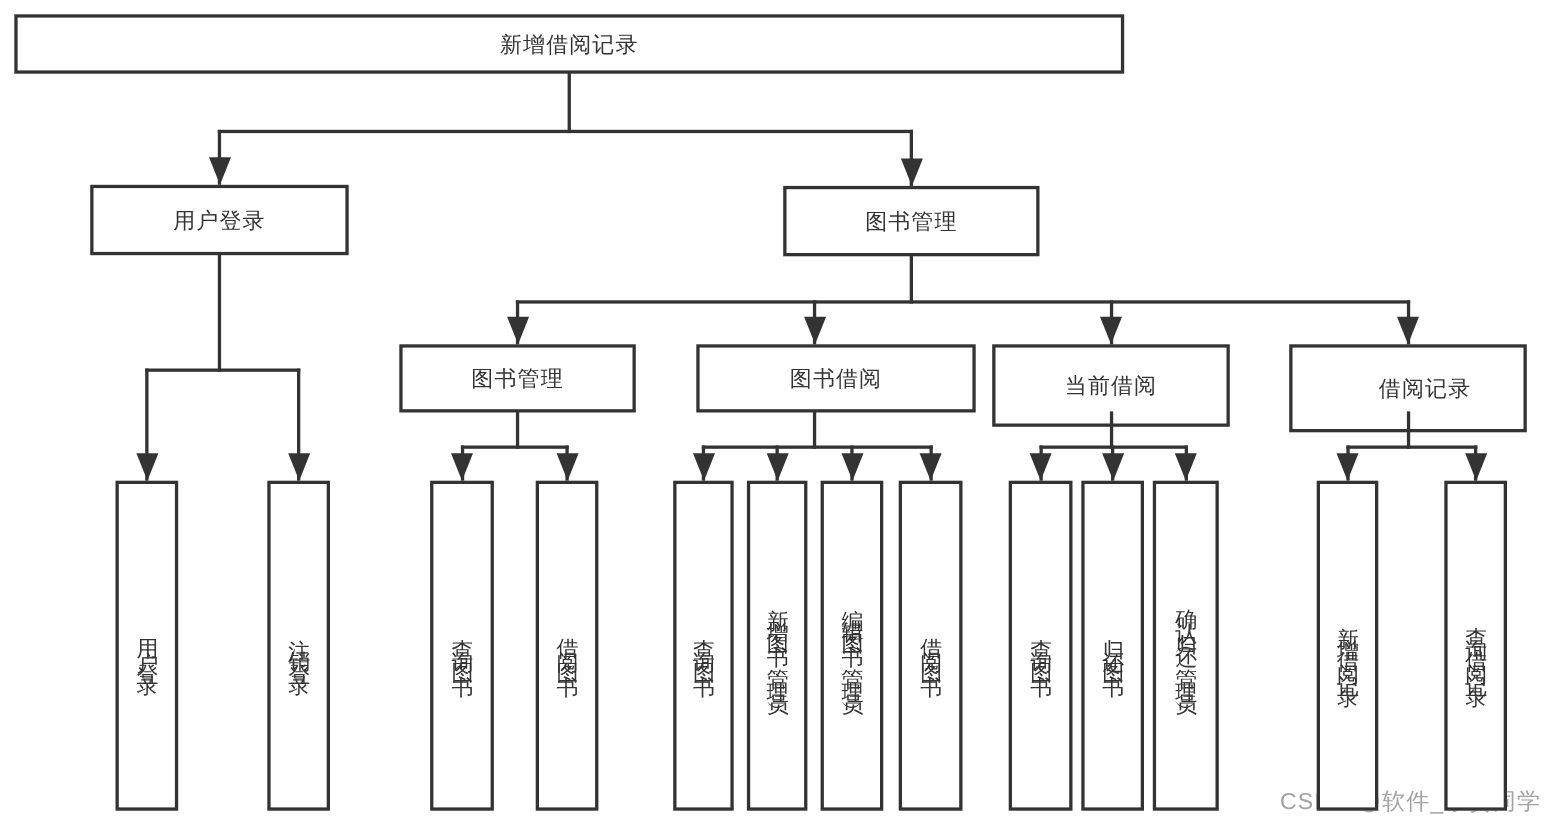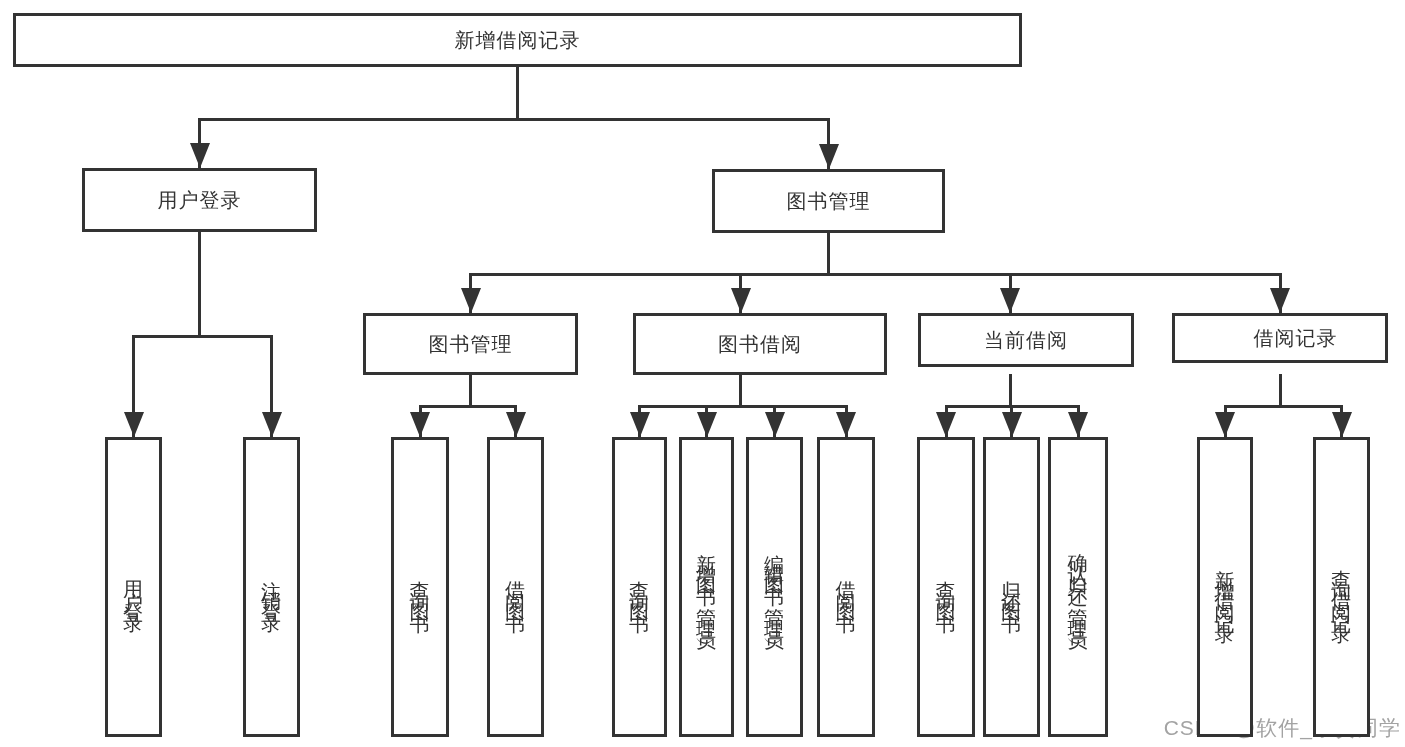--- a/index.html
+++ b/index.html
@@ -99,35 +99,35 @@
     <div class="arrowhead" style="left: 696.5px; top: 412px;"></div>
     <div class="node v" style="left: 679px; top: 437px; width: 55px; height: 300px;">新增图书（管理员）</div>
     <div class="cline" style="left: 773px; top: 405px; width: 3px; height: 34px;"></div>
     <div class="arrowhead" style="left: 764.5px; top: 412px;"></div>
     <div class="node v" style="left: 746px; top: 437px; width: 57px; height: 300px;">编辑图书（管理员）</div>
     <div class="cline" style="left: 844.5px; top: 405px; width: 3px; height: 34px;"></div>
     <div class="arrowhead" style="left: 836px; top: 412px;"></div>
     <div class="node v" style="left: 817px; top: 437px; width: 58px; height: 300px;">借阅图书</div>
     <div class="cline" style="left: 1008.5px; top: 273px; width: 3px; height: 42px;"></div>
     <div class="arrowhead" style="left: 1000px; top: 288px;"></div>
-    <div class="node h" style="left: 902px; top: 313px; width: 216px; height: 54px; margin-left: 16px;">当前借阅</div>
+    <div class="node h" style="left: 902px; top: 313px; width: 216px; height: 75px;">当前借阅</div>
     <div class="cline" style="left: 1008.5px; top: 374px; width: 3px; height: 34px;"></div>
     <div class="cline" style="left: 944.5px; top: 405px; width: 135px; height: 3px;"></div>
     <div class="cline" style="left: 944.5px; top: 405px; width: 3px; height: 34px;"></div>
     <div class="arrowhead" style="left: 936px; top: 412px;"></div>
     <div class="node v" style="left: 917px; top: 437px; width: 58px; height: 300px;">查询图书</div>
     <div class="cline" style="left: 1010px; top: 405px; width: 3px; height: 34px;"></div>
     <div class="arrowhead" style="left: 1001.5px; top: 412px;"></div>
     <div class="node v" style="left: 983px; top: 437px; width: 57px; height: 300px;">归还图书</div>
     <div class="cline" style="left: 1076.5px; top: 405px; width: 3px; height: 34px;"></div>
     <div class="arrowhead" style="left: 1068px; top: 412px;"></div>
     <div class="node v" style="left: 1048px; top: 437px; width: 60px; height: 300px;">确认归还（管理员）</div>
     <div class="cline" style="left: 1278.5px; top: 273px; width: 3px; height: 42px;"></div>
     <div class="arrowhead" style="left: 1270px; top: 288px;"></div>
-    <div class="node h" style="left: 1172px; top: 313px; width: 216px; height: 50px; padding-left: 31px;">借阅记录</div>
+    <div class="node h" style="left: 1172px; top: 313px; width: 216px; height: 80px; padding-left: 31px;">借阅记录</div>
     <div class="cline" style="left: 1278.5px; top: 374px; width: 3px; height: 34px;"></div>
     <div class="cline" style="left: 1223.5px; top: 405px; width: 119.5px; height: 3px;"></div>
     <div class="cline" style="left: 1223.5px; top: 405px; width: 3px; height: 34px;"></div>
     <div class="arrowhead" style="left: 1215px; top: 412px;"></div>
     <div class="node v" style="left: 1197px; top: 437px; width: 56px; height: 300px;">新增借阅记录</div>
     <div class="cline" style="left: 1340px; top: 405px; width: 3px; height: 34px;"></div>
     <div class="arrowhead" style="left: 1331.5px; top: 412px;"></div>
     <div class="node v" style="left: 1313px; top: 437px; width: 57px; height: 300px;">查询借阅记录</div>
   </div>
 

